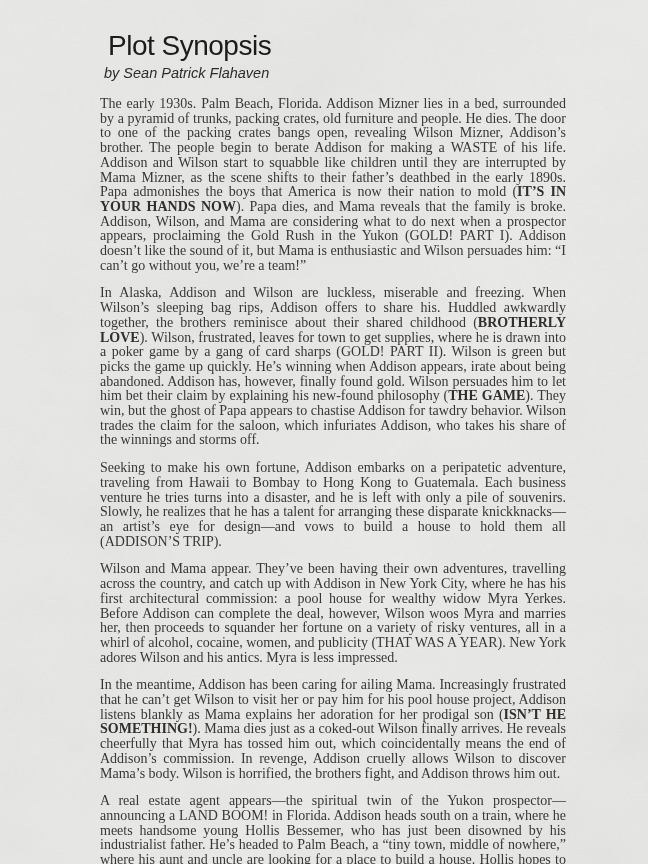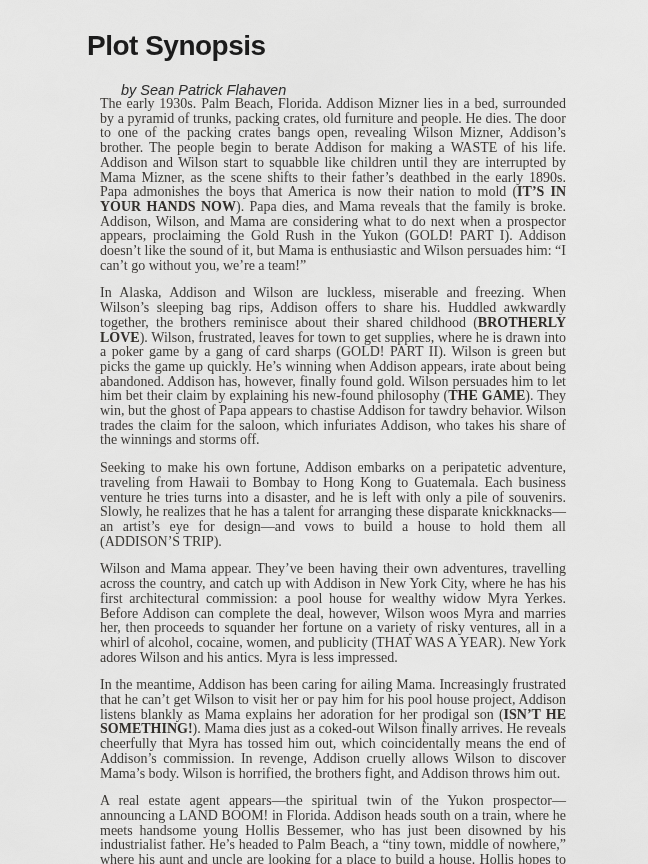--- a/index.html
+++ b/index.html
@@ -25,35 +25,35 @@
     z-index: 2;
     pointer-events: none;
   }
   .content {
     position: absolute;
     inset: 0;
     z-index: 3;
   }
   .title {
     position: absolute;
-    left: 87px;
+    left: 108px;
     top: 30px;
     margin: 0;
     font-family: "Liberation Sans", sans-serif;
-    font-weight: 700;
+    font-weight: 400;
     font-size: 28px;
     line-height: 32px;
     letter-spacing: -0.5px;
     color: #1b1b1b;
   }
   .byline {
     position: absolute;
     left: 104px;
     top: 64px;
-    margin: 17px;
+    margin: 0;
     font-family: "Liberation Sans", sans-serif;
     font-style: italic;
     font-size: 14.5px;
     line-height: 18px;
     color: #2c2c2c;
   }
   .synopsis {
     position: absolute;
     left: 100px;
     top: 97px;

